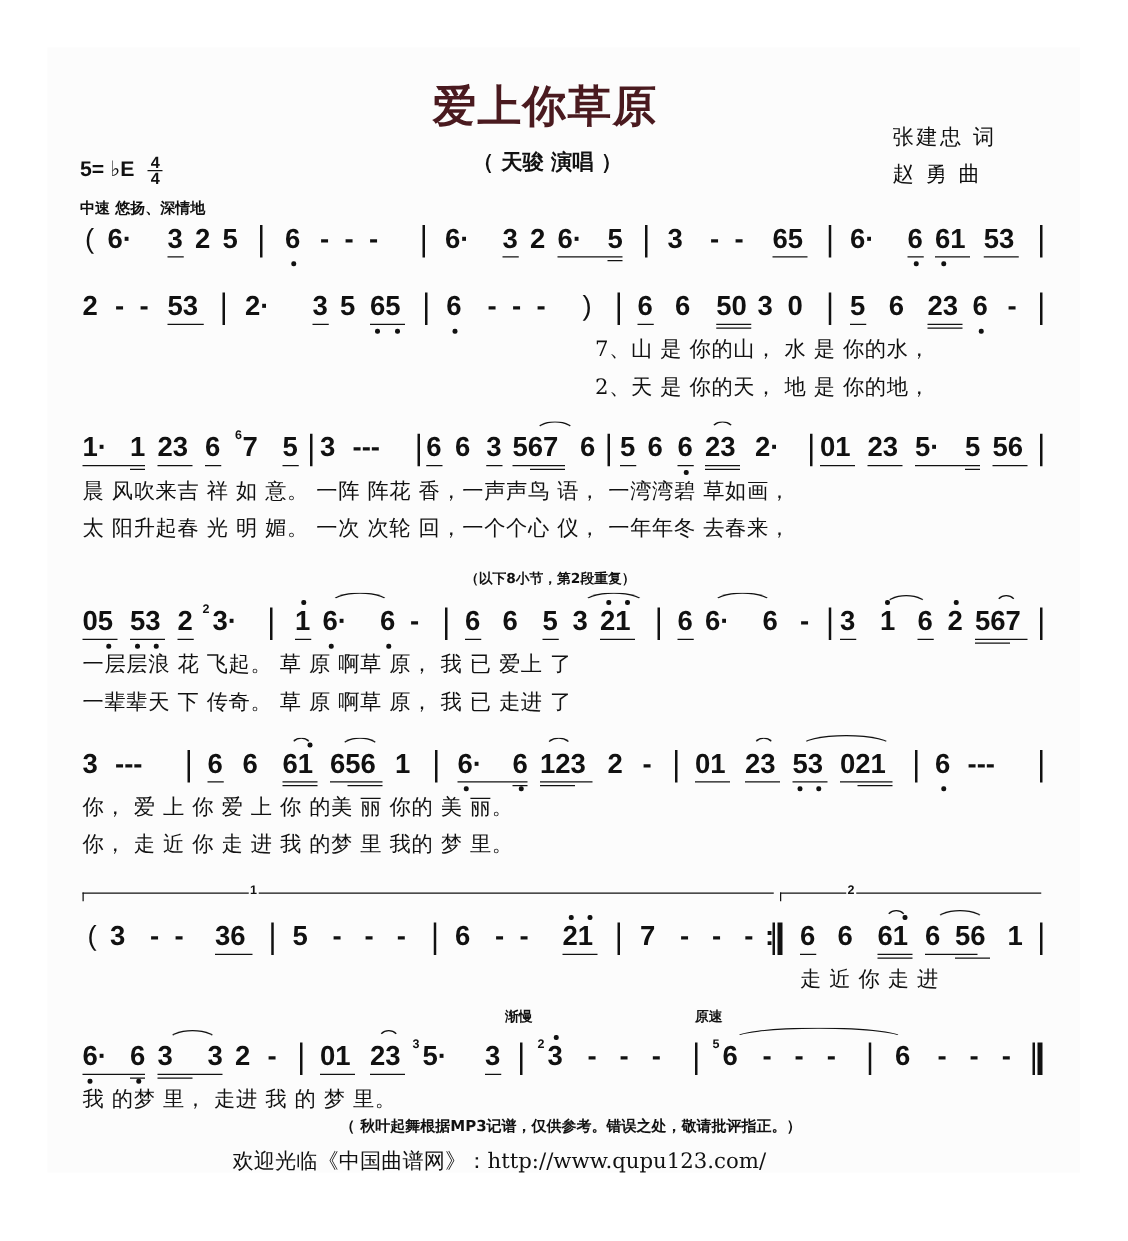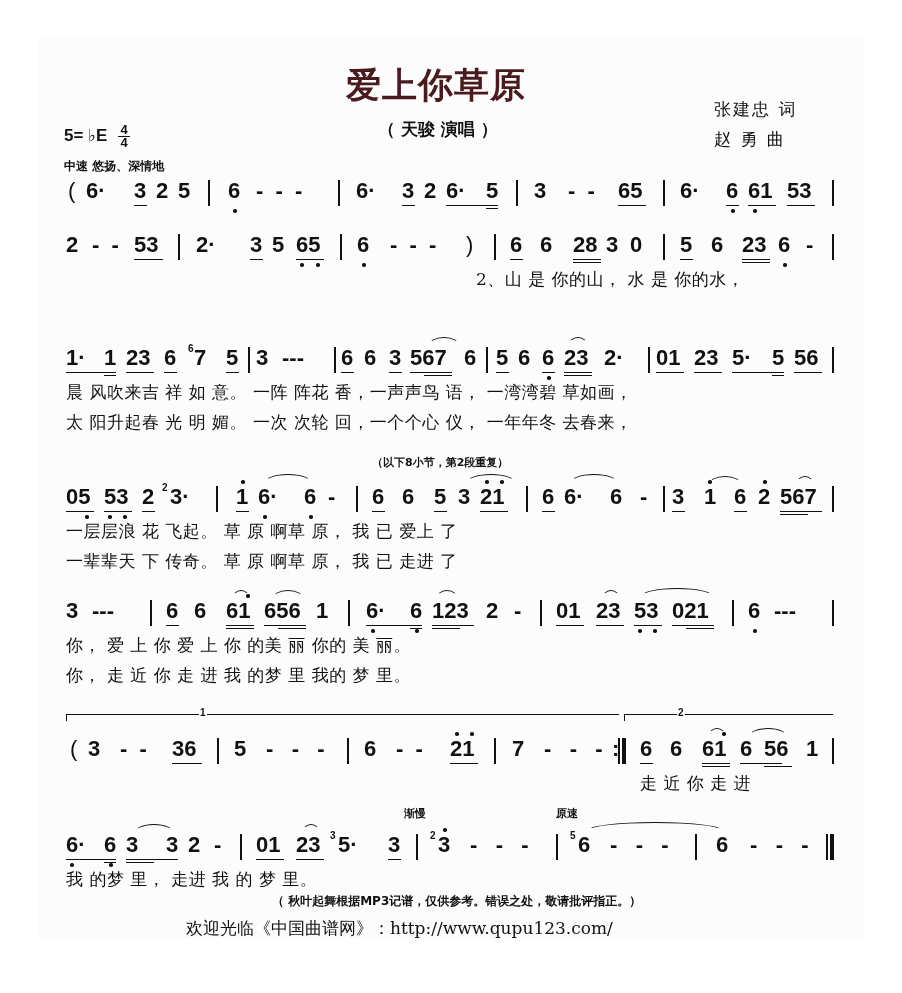--- a/index.html
+++ b/index.html
@@ -104,37 +104,38 @@
     <span class="dot" style="left:316px;top:31px;"></span>
   <div class="bl" style="left:340px;"></div>
   <span class="n" style="left:357px;">6</span>
     <span class="dot" style="left:362px;top:31px;"></span>
   <span class="n" style="left:390px;">-&nbsp;&nbsp;-&nbsp;&nbsp;-</span>
   <span class="n" style="left:466px;font-weight:normal;">)</span>
   <div class="bl" style="left:494px;"></div>
   <span class="n" style="left:510px;">6</span>
     <span class="ul1" style="left:510px;width:13px;top:27px;"></span>
   <span class="n" style="left:540px;">6</span>
-  <span class="n" style="left:573px;">28</span>
+  <span class="n" style="left:573px;">50</span>
     <span class="ul1" style="left:573px;width:28px;top:27px;"></span>
     <span class="ul1" style="left:573px;width:28px;top:30px;"></span>
   <span class="n" style="left:606px;">3</span>
   <span class="n" style="left:630px;">0</span>
   <div class="bl" style="left:663px;"></div>
   <span class="n" style="left:680px;">5</span>
     <span class="ul1" style="left:680px;width:13px;top:27px;"></span>
   <span class="n" style="left:711px;">6</span>
   <span class="n" style="left:742px;">23</span>
     <span class="ul1" style="left:742px;width:28px;top:27px;"></span>
     <span class="ul1" style="left:742px;width:28px;top:30px;"></span>
   <span class="n" style="left:778px;">6</span>
     <span class="dot" style="left:783px;top:31px;"></span>
   <span class="n" style="left:806px;">-</span>
   <div class="bl" style="left:832px;"></div>
-  <span class="lyr" style="left:476px;top:36px;">2、山 是 你的山，  水 是 你的水，</span>
+  <span class="lyr" style="left:476px;top:36px;">7、山 是 你的山，  水 是 你的水，</span>
+  <span class="lyr" style="left:476px;top:66px;">2、天 是 你的天，  地 是 你的地，</span>
 </div>
 
 <div class="row" style="top:345px;">
   <span class="n" style="left:66px;">1·</span>
   <span class="n" style="left:104px;">1</span>
   <span class="ul1" style="left:66px;width:50px;top:27px;"></span>
     <span class="ul1" style="left:104px;width:12px;top:30px;"></span>
   <span class="n" style="left:126px;">23</span>
     <span class="ul1" style="left:126px;width:28px;top:27px;"></span>
   <span class="n" style="left:164px;">6</span>

